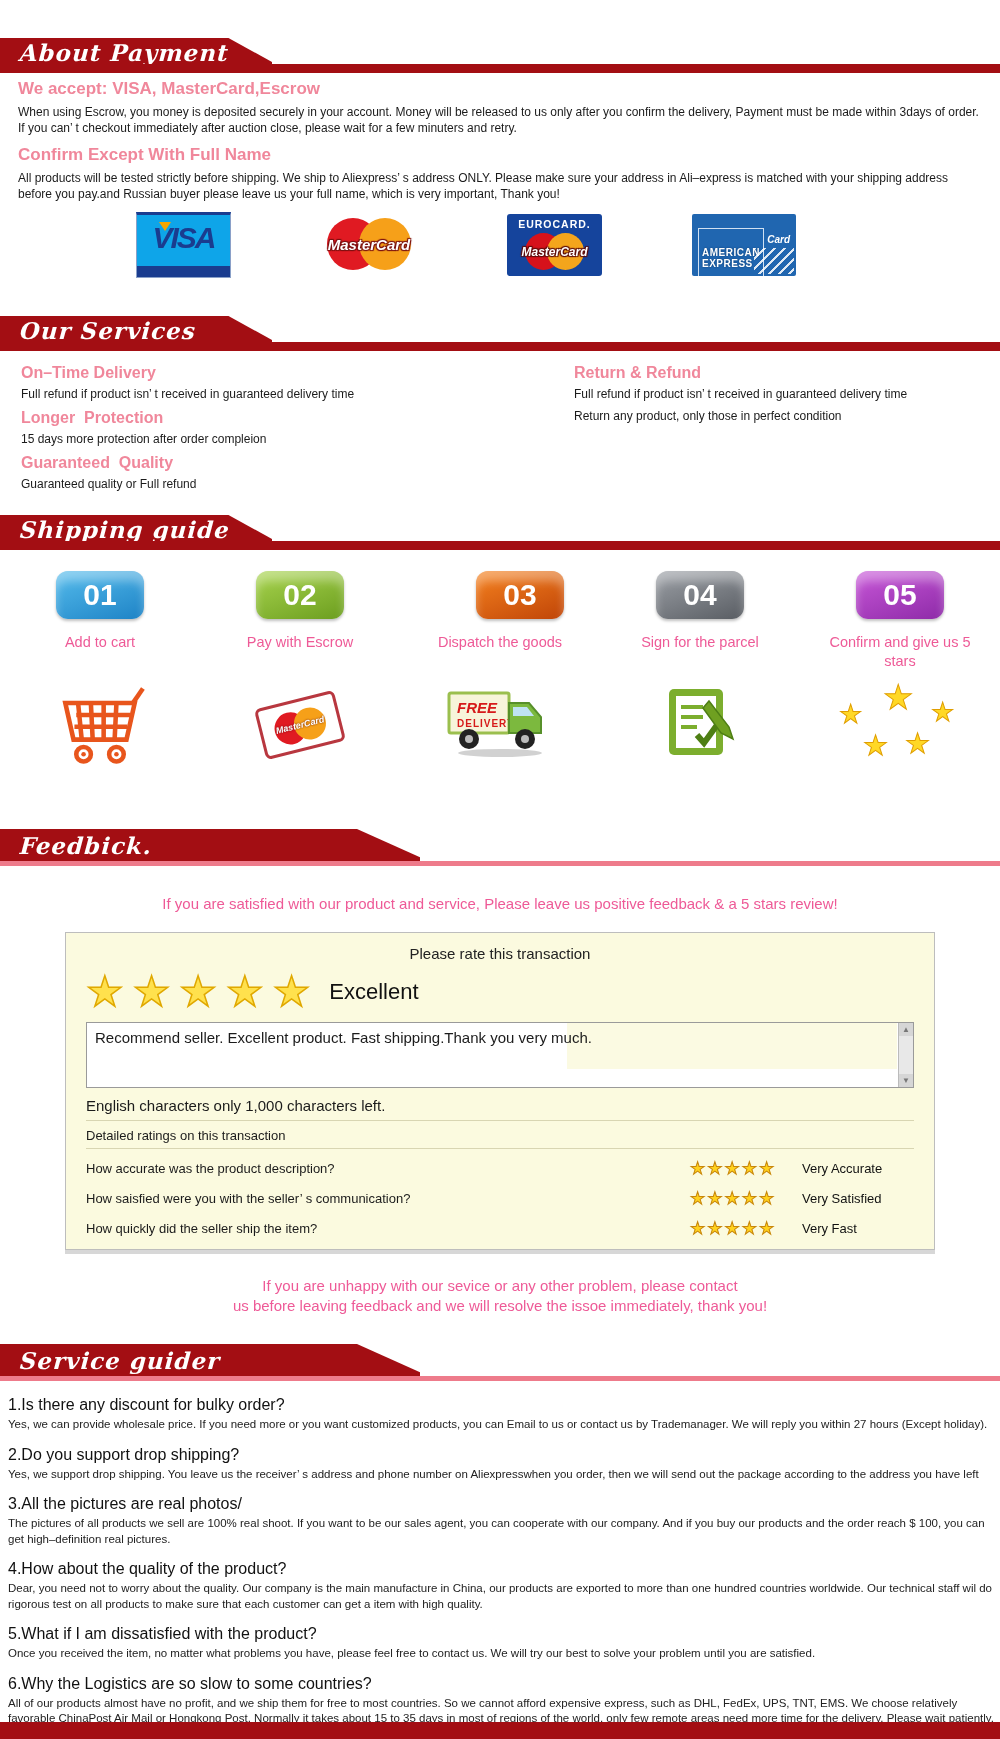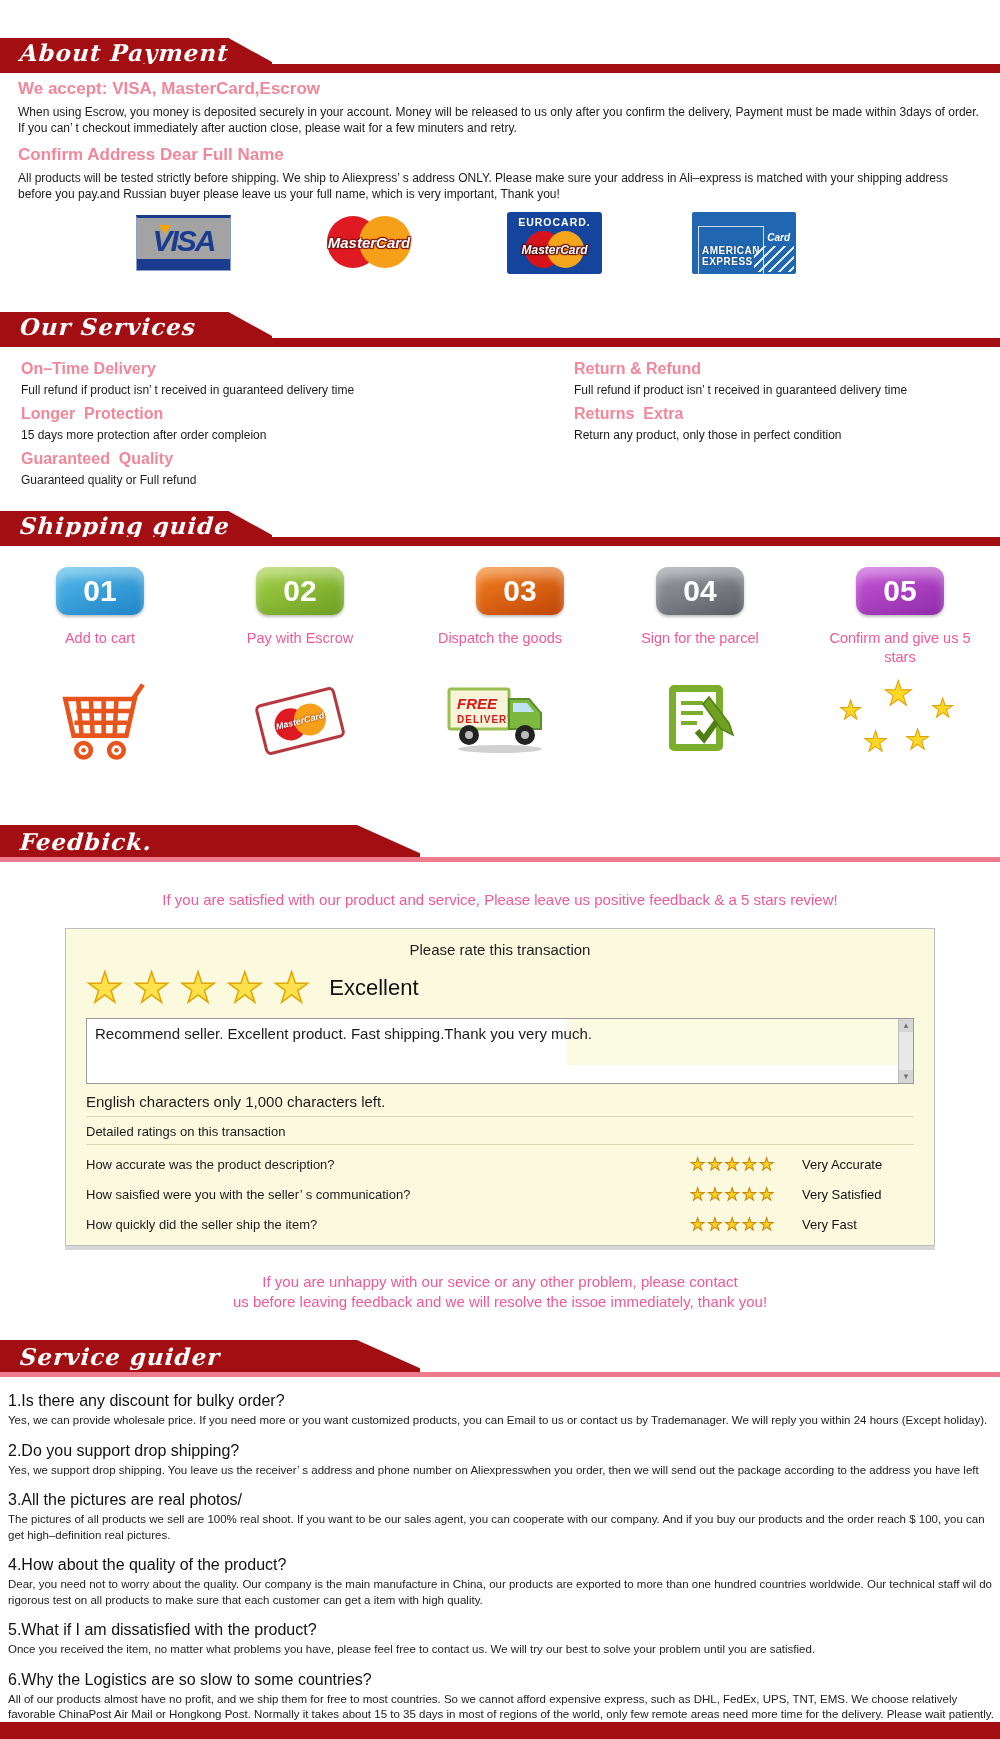--- a/index.html
+++ b/index.html
@@ -17,21 +17,21 @@
   .script { font-family:"DejaVu Serif", serif; font-style:italic; font-weight:bold; color:#fff;
       font-size:23px; padding-left:20px; letter-spacing:1px; transform:skewX(-4deg); white-space:nowrap; }
 
   
   .content { padding:0 18px; }
   .pink-h { color:#F0879B; font-size:17px; font-weight:bold; margin-top:5px; }
   .body-p { font-size:12px; line-height:16px; margin-top:5px; color:#1b1b1b; }
 
   .cards-row { display:flex; align-items:center; margin:10px 110px 0 118px; justify-content:space-between; width:660px; }
   .pcard { position:relative; }
-  .visa-card { width:95px; height:56px; background:#a3a3a3; border:1px solid #8aa0c8; border-top:3px solid #1A3C8F; }
+  .visa-card { width:95px; height:66px; background:#0ea5e9; border:1px solid #8aa0c8; border-top:3px solid #1A3C8F; }
   .visa-text { font-size:30px; font-weight:900; font-style:italic; color:#1A3C8F; letter-spacing:-2px; text-align:center; margin-top:6px; }
   .visa-band { position:absolute; bottom:0; left:0; right:0; height:11px; background:#1A3C8F; }
   .visa-wedge { position:absolute; top:7px; left:22px; width:12px; height:9px; background:#F7A600; clip-path:polygon(0 0,100% 0,50% 100%); }
   .mc-logo { position:relative; width:96px; height:58px; }
   .mc-c1 { position:absolute; left:6px; top:2px; width:52px; height:52px; border-radius:50%; background:#E01A22; }
   .mc-c2 { position:absolute; right:6px; top:2px; width:52px; height:52px; border-radius:50%; background:#F6A019; }
   .mc-text { position:absolute; left:0; right:0; top:20px; text-align:center; color:#fff; font-weight:bold; font-style:italic; font-size:15px;
       text-shadow:-1px -1px 1px #7a1010,1px 1px 1px #7a1010,1px -1px 1px #7a1010,-1px 1px 1px #7a1010; }
   .euro-card { width:95px; height:62px; background:#15449C; border-radius:3px; }
   .euro-top { color:#fff; font-weight:bold; font-size:10.5px; letter-spacing:1px; text-align:center; margin-top:4px; }
@@ -121,21 +121,21 @@
   <div class="sec-banner">
     <div class="shape">
       <span class="script">About Payment</span>
     </div>
     <div class="bar"></div>
   </div>
 
   <div class="content">
     <div class="pink-h">We accept: VISA, MasterCard,Escrow</div>
     <div class="body-p">When using Escrow, you money is deposited securely in your account. Money will be released to us only after you confirm the delivery, Payment must be made within 3days of order. If you can’ t checkout immediately after auction close, please wait for a few minuters and retry.</div>
-    <div class="pink-h" style="margin-top:9px">Confirm Address Dear Full Name</div>
+    <div class="pink-h" style="margin-top:9px">Confirm Except With Full Name</div>
     <div class="body-p">All products will be tested strictly before shipping. We ship to Aliexpress’ s address ONLY. Please make sure your address in Ali–express is matched with your shipping address before you pay.and Russian buyer please leave us your full name, which is very important, Thank you!</div>
 
     <div class="cards-row">
       <div class="pcard visa-card">
         <div class="visa-wedge"></div>
         <div class="visa-text">VISA</div>
         <div class="visa-band"></div>
       </div>
       <div class="pcard mc-logo">
         <div class="mc-c1"></div>
@@ -179,21 +179,20 @@
         <div class="svc-title">Guaranteed  Quality</div>
         <div class="svc-desc">Guaranteed quality or Full refund</div>
       </div>
     </div>
     <div>
       <div class="svc-item">
         <div class="svc-title">Return &amp; Refund</div>
         <div class="svc-desc">Full refund if product isn’ t received in guaranteed delivery time</div>
       </div>
       <div class="svc-item">
-        <div class="svc-title">Returns  Extra</div>
         <div class="svc-desc">Return any product, only those in perfect condition</div>
       </div>
     </div>
   </div>
 
   <div class="sec-banner ship">
     <div class="shape">
       <span class="script">Shipping guide</span>
     </div>
     <div class="bar"></div>
@@ -336,21 +335,21 @@
   <div class="sec-banner wide sg">
     <div class="shape">
       <span class="script">Service guider</span>
     </div>
     <div class="bar"></div>
   </div>
 
   <div class="qa-wrap">
     <div class="qa-item">
       <div class="qa-q">1.Is there any discount for bulky order?</div>
-      <div class="qa-a">Yes, we can provide wholesale price. If you need more or you want customized products, you can Email to us or contact us by Trademanager. We will reply you within 24 hours (Except holiday).</div>
+      <div class="qa-a">Yes, we can provide wholesale price. If you need more or you want customized products, you can Email to us or contact us by Trademanager. We will reply you within 27 hours (Except holiday).</div>
     </div>
     <div class="qa-item">
       <div class="qa-q">2.Do you support drop shipping?</div>
       <div class="qa-a">Yes, we support drop shipping. You leave us the receiver’ s address and phone number on Aliexpresswhen you order, then we will send out the package according to the address you have left</div>
     </div>
     <div class="qa-item">
       <div class="qa-q">3.All the pictures are real photos/</div>
       <div class="qa-a">The pictures of all products we sell are 100% real shoot. If you want to be our sales agent, you can cooperate with our company. And if you buy our products and the order reach $ 100, you can get high–definition real pictures.</div>
     </div>
     <div class="qa-item">

